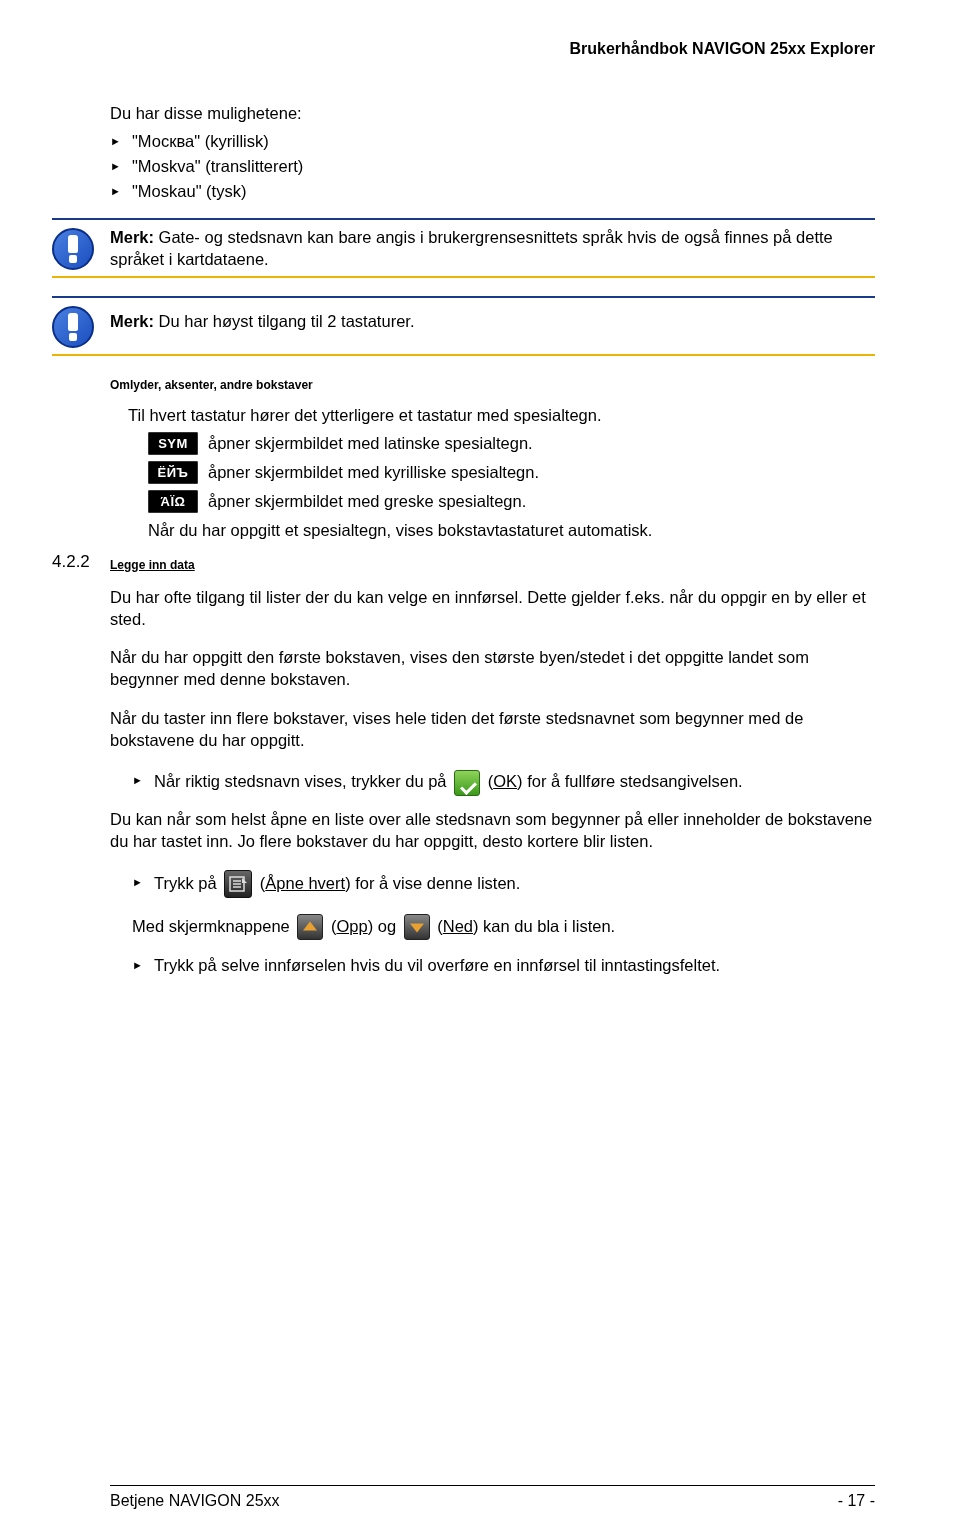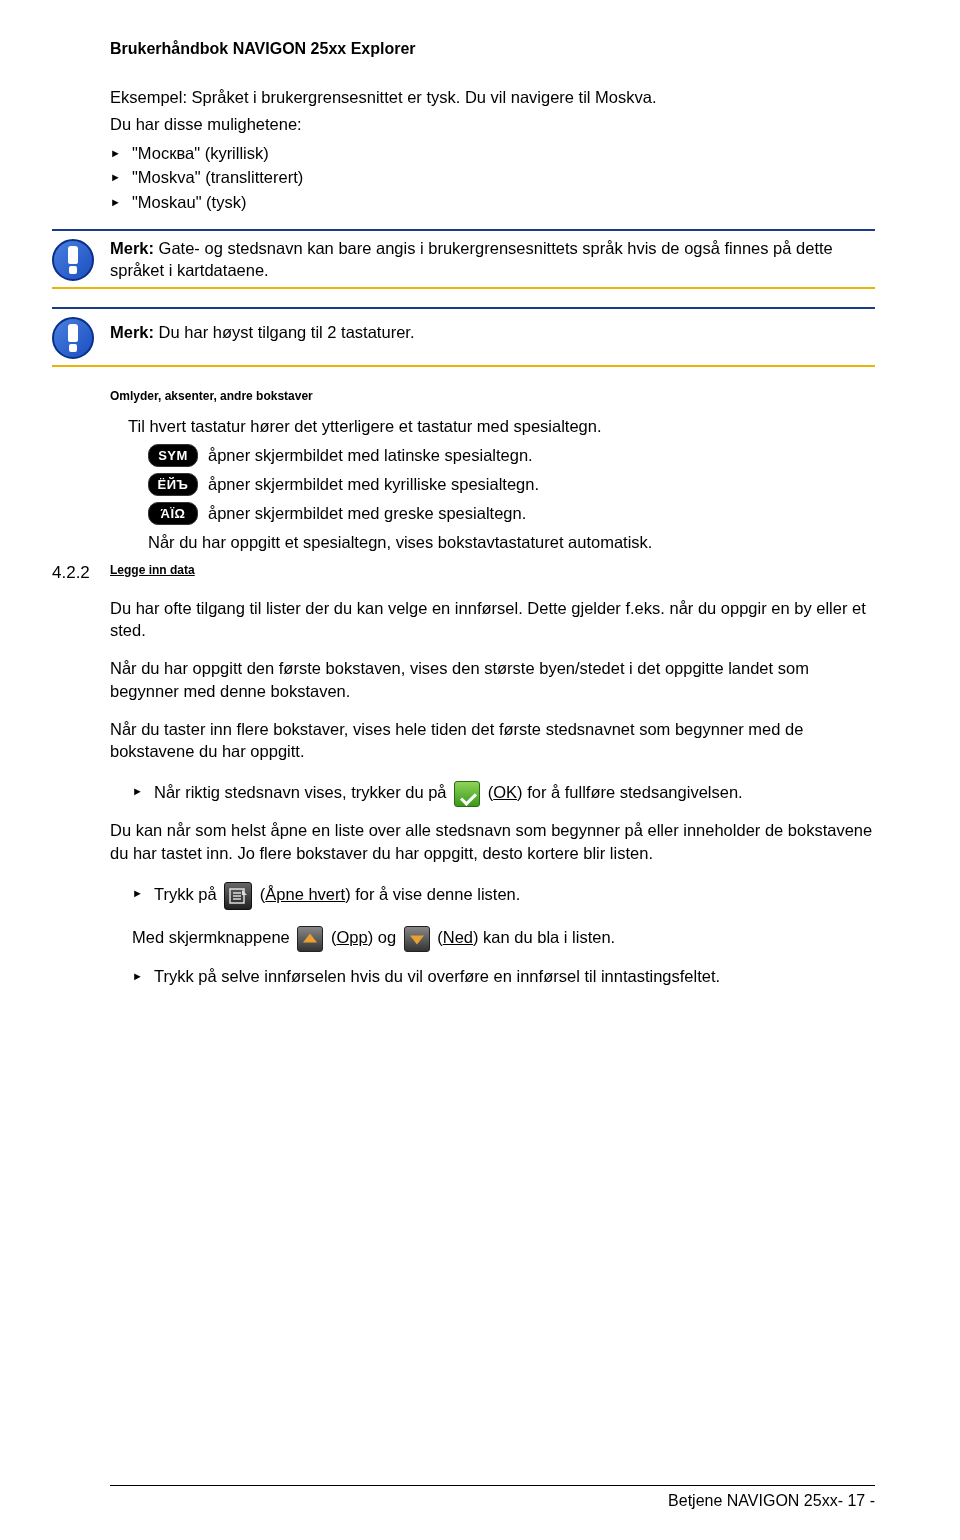--- a/index.html
+++ b/index.html
@@ -9,24 +9,24 @@
     width: 960px;
     margin: 0 auto;
     color: #000;
   }
   .page {
     padding: 40px 85px 30px 110px;
     position: relative;
     min-height: 1540px;
   }
   .header-right {
-    text-align: left;
+    text-align: right;
     font-weight: bold;
     font-size: 16px;
-    margin-bottom: 28px;
+    margin-bottom: 44px;
   }
   .para {
     font-size: 16.5px;
     line-height: 1.35;
     margin-bottom: 5px;
   }
   .bullet-list { margin: 3px 0 14px 0; }
   .bullet-item {
     font-size: 16.5px;
     line-height: 1.5;
@@ -113,27 +113,27 @@
   }
   .sym-btn {
     background: #000;
     color: #fff;
     font-weight: bold;
     font-size: 13px;
     padding: 3px 2px;
     min-width: 50px;
     text-align: center;
     border: 1px solid #333;
-    border-radius: 10px;
+    border-radius: 1px;
     letter-spacing: 0.5px;
     font-family: Arial, sans-serif;
   }
   .num-heading {
     display: flex;
-    align-items: flex-start;
+    align-items: flex-end;
     margin: 10px 0 14px 0;
     margin-left: -58px;
   }
   .num-heading .num {
     flex: 0 0 58px;
     font-size: 17px;
   }
   .num-heading .title {
     font-weight: bold;
     font-size: 12px;
@@ -203,32 +203,31 @@
   }
   .footer {
     position: absolute;
     bottom: 30px;
     left: 110px;
     right: 85px;
     border-top: 1px solid #000;
     padding-top: 6px;
     font-size: 16px;
     display: flex;
-    justify-content: flex-end;
+    justify-content: space-between;
   }
   .content-block { position: relative; }
 </style>
 </head>
 <body>
 
 <div class="page">
   <div class="header-right">Brukerhåndbok NAVIGON 25xx Explorer</div>
 
   <div class="content-block">
-    <p class="para">Eksempel: Språket i brukergrensesnittet er tysk. Du vil navigere til Moskva.</p>
     <p class="para">Du har disse mulighetene:</p>
     <div class="bullet-list">
       <div class="bullet-item">"Москва" (kyrillisk)</div>
       <div class="bullet-item">"Moskva" (translitterert)</div>
       <div class="bullet-item">"Moskau" (tysk)</div>
     </div>
 
     <div class="note-block">
       <div class="icon-col">
         <div class="notice-icon">

